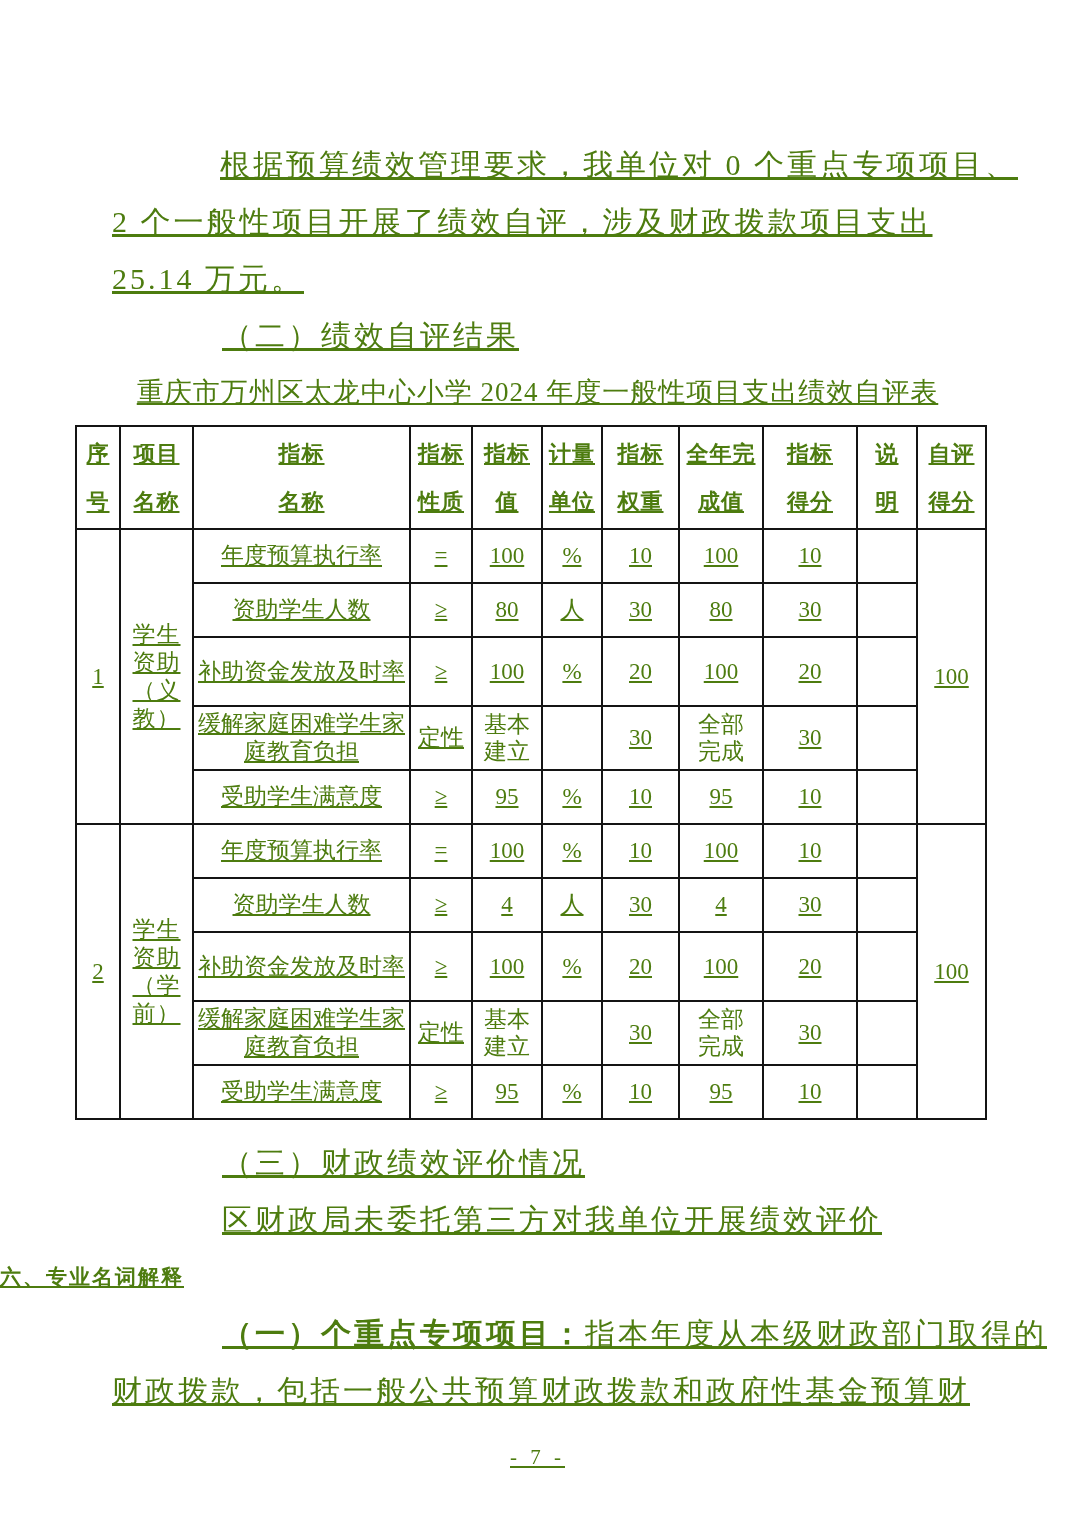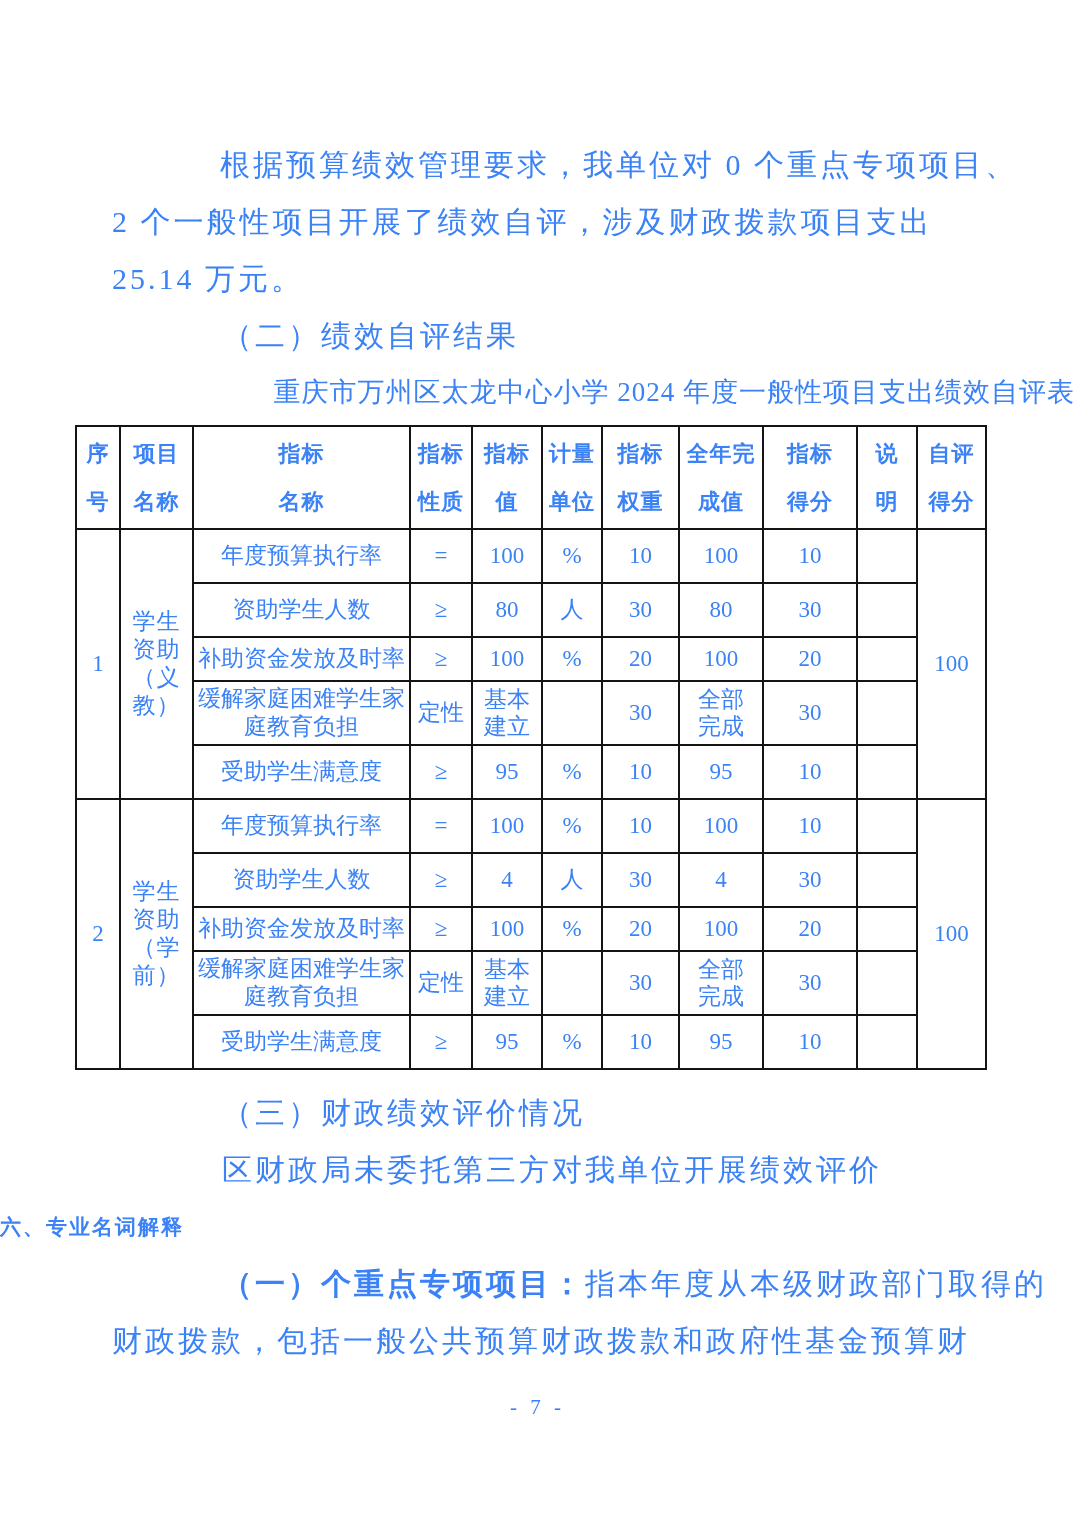--- a/index.html
+++ b/index.html
@@ -1,37 +1,38 @@
 <!DOCTYPE html>
 <html><head>
 <meta charset="utf-8">
 <style>
   html,body { margin:0; padding:0; background:#ffffff; }
   .page {
     position:relative;
     width:1075px; height:1520px;
     background:#ffffff;
-    color:#3b82f6;
+    color:#4d7c0f;
     font-family:"Liberation Serif","DejaVu Serif",serif;
     overflow:hidden;
     box-sizing:border-box;
+    text-decoration:underline;
   }
   .bodyline {
     font-size:30px;
     line-height:57px;
     letter-spacing:3px;
     white-space:nowrap;
   }
   .p1 { padding-top:136px; margin-left:112px; }
   .indent1 { text-indent:108px; }
   .heading2 { margin-left:222px; }
   .table-title {
     font-size:27px;
     line-height:57px;
-    text-align:right;
+    text-align:center;
     letter-spacing:1px;
     white-space:nowrap;
   }
   table.selfeval {
     margin:4px 0 0 75px;
     width:910px;
     border-collapse:collapse;
     table-layout:fixed;
   }
   table.selfeval th, table.selfeval td {
@@ -48,21 +49,21 @@
     height:101px;
     letter-spacing:1px;
   }
   .hline { line-height:48px; }
   table.selfeval td {
     font-size:23px;
     line-height:28px;
     font-weight:normal;
   }
   tr.r1, tr.r2, tr.r5 { height:54px; }
-  tr.r3 { height:44px; }
+  tr.r3 { height:69px; }
   tr.r4 { height:64px; }
   td.project-cell { white-space:pre-line; line-height:30px; letter-spacing:1px; }
   td.nature-cell { font-size:24px; }
   td.unit-cell { font-size:22px; }
   td.score-col { font-size:24px; }
   .w2 { display:inline-block; width:49px; line-height:27px; }
   .heading3 { margin-left:222px; margin-top:14px; }
   .body3 { margin-left:222px; }
   .heading6 {
     font-family:"Liberation Sans","DejaVu Sans",sans-serif;

